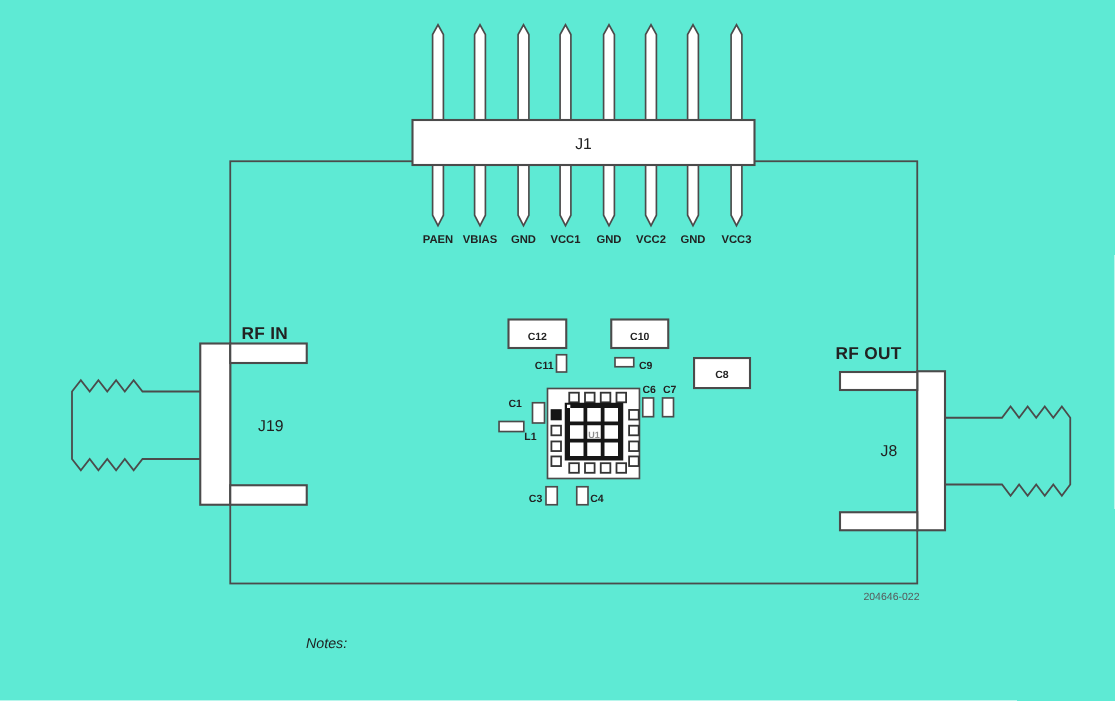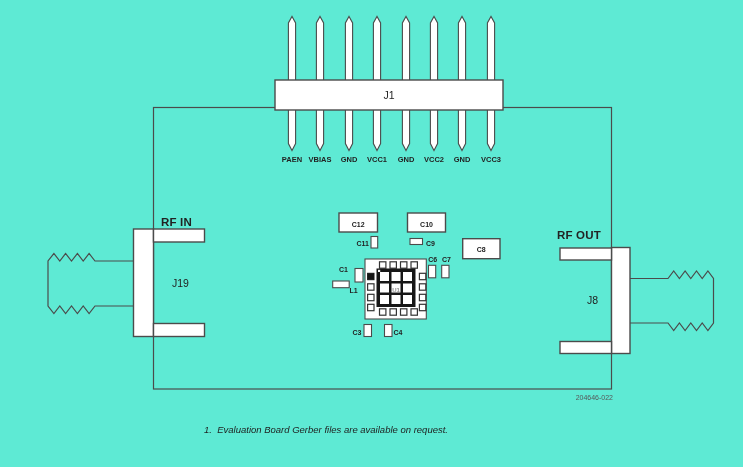--- a/index.html
+++ b/index.html
@@ -150,17 +150,18 @@
       <rect class="cell" x="391.5" y="295" width="9" height="9"></rect>
       <rect class="cell" x="403" y="295" width="9" height="9"></rect>
       <rect class="cell" x="378" y="269.8" width="2.2" height="2.2"></rect>
       <text class="t-u1" x="396" y="291.8" text-anchor="middle">U1</text>
     </g>
 
     <text class="t-fig" x="613" y="400" text-anchor="end">204646-022</text>
   </svg>
 
   <div class="notes">
+    <div>Notes:</div>
     <div>1.  Evaluation Board Gerber files are available on request.</div>
     
     
   </div>
 </div>
 
 </body></html>

